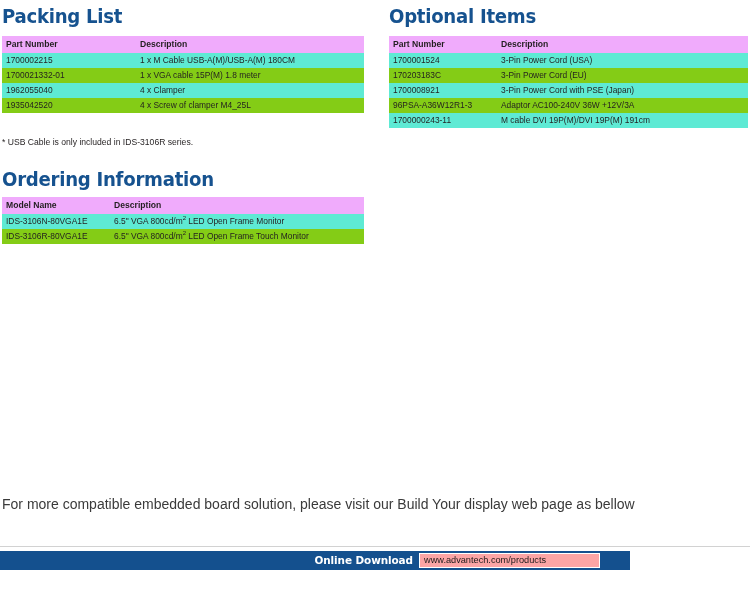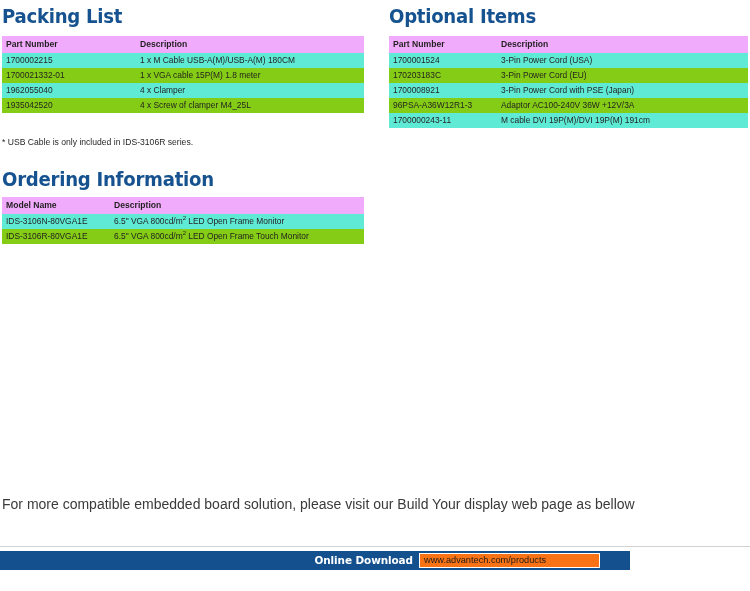--- a/index.html
+++ b/index.html
@@ -119,21 +119,21 @@
     letter-spacing: -0.1px;
     white-space: nowrap;
     padding-right: 6px;
     transform: scaleX(0.95);
     transform-origin: right center;
   }
   .download-field {
     width: 181px;
     height: 15px;
     margin-right: 30px;
-    background: #f97316;
+    background: #fca5a5;
     border: 1px solid #ffffff;
     display: flex;
     align-items: center;
     padding-left: 4px;
     box-sizing: border-box;
   }
   .download-field span {
     font-size: 9.2px;
     line-height: 11px;
     color: #1a1a1a;

